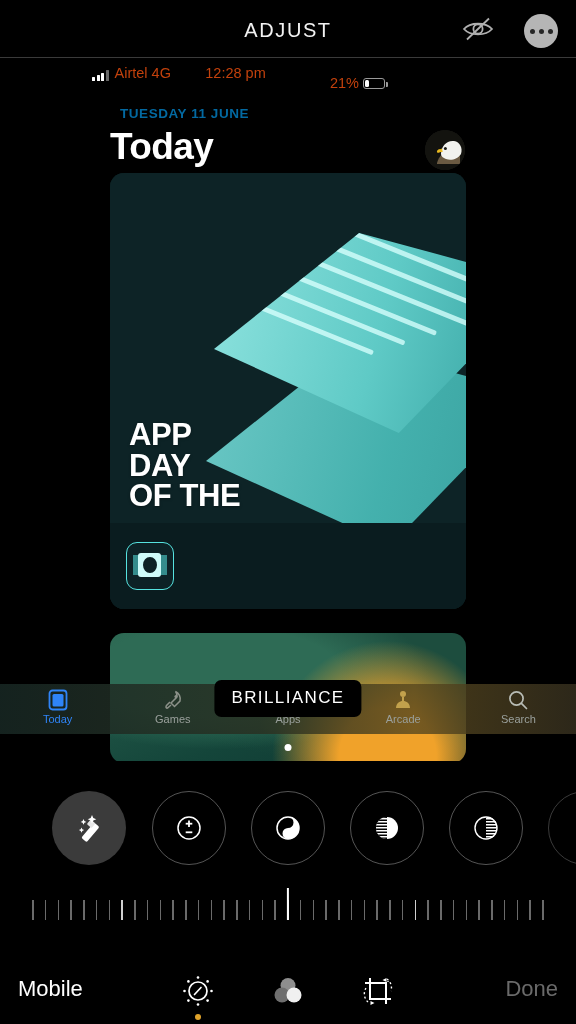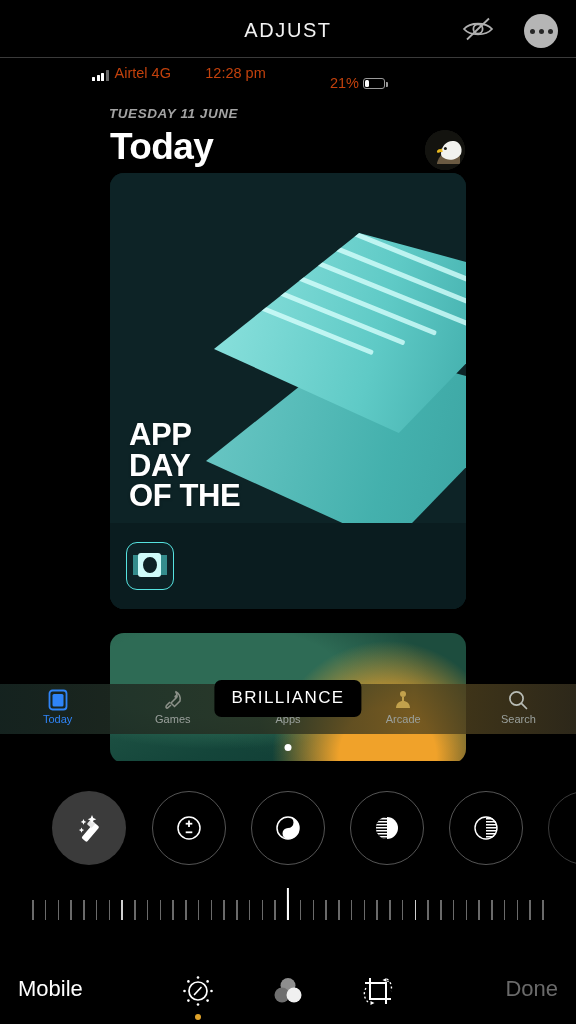--- a/index.html
+++ b/index.html
@@ -54,22 +54,22 @@
   .sig b:nth-child(3){height:8.5px}
   .sig b:nth-child(4){height:11px; background:#666}
   .sb-center { position:absolute; left:0; right:0; top:2px; text-align:center; }
   .sb-right { position:absolute; right:86px; top:12px; display:flex; align-items:center; gap:4px; }
   .batt { position:relative; width:22px; height:11px; border:1px solid #9a9a9a; border-radius:3px; }
   .batt::after{ content:""; position:absolute; right:-3.5px; top:3px; width:2px; height:5px; background:#9a9a9a; border-radius:0 1px 1px 0;}
   .batt i { position:absolute; left:1px; top:1px; bottom:1px; width:4.2px; background:#fff; border-radius:1.5px; display:block;}
 
   
   .today-date {
-    position:absolute; left:109px; top:48px;
-    color:#a3a3a3; font-size:13.5px; font-weight:700; letter-spacing:.55px;font-style:italic;
+    position:absolute; left:120px; top:48px;
+    color:#0369a1; font-size:13.5px; font-weight:700; letter-spacing:.55px;
   }
   .today-title {
     position:absolute; left:110px; top:68px;
     color:#fff; font-size:37px; font-weight:700; letter-spacing:-.6px;
   }
   .avatar {
     position:absolute; right:111px; top:72px; width:40px; height:40px;
     border-radius:50%; overflow:hidden; background:#1a1a16; cursor:pointer;
   }
 

